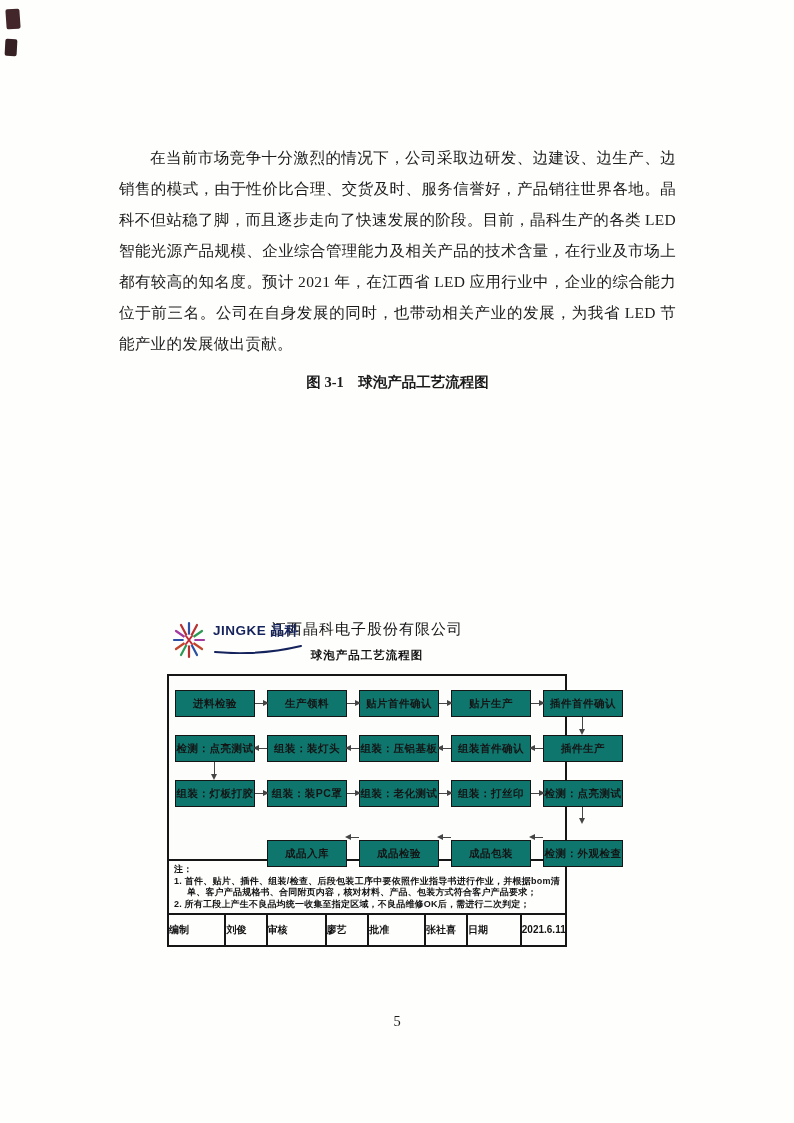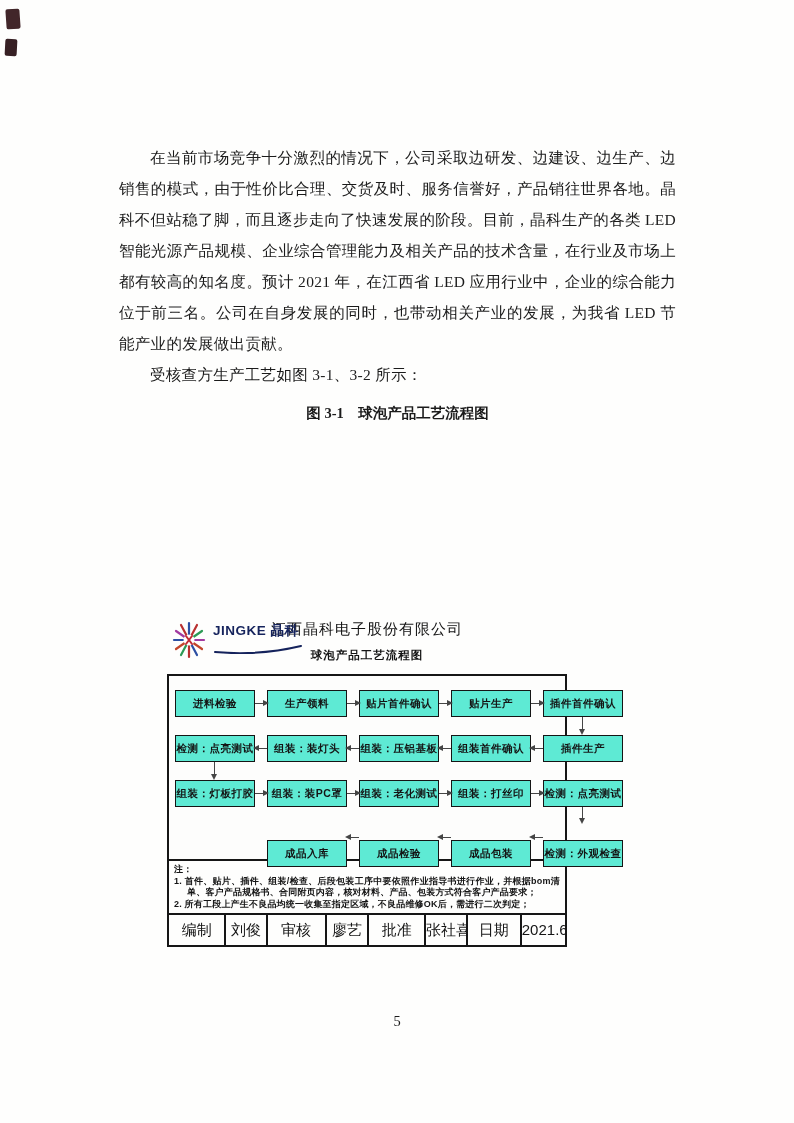--- a/index.html
+++ b/index.html
@@ -18,21 +18,21 @@
   .fc{position:absolute;left:167px;top:612px;width:400px;
       font-family:"Liberation Sans","DejaVu Sans",sans-serif;color:#141414;}
   .fc-header{position:relative;height:62px;}
   .logo{position:absolute;left:2px;top:6px;display:flex;align-items:center;}
   .logo-txt{margin-left:2px;}
   .brand{font-weight:bold;font-size:13.5px;color:#15235c;letter-spacing:0.5px;display:block;}
   .fc-company{text-align:center;font-weight:normal;font-size:15px;padding-top:8px;letter-spacing:1px;}
   .fc-title{text-align:center;font-weight:bold;font-size:11.5px;padding-top:9px;letter-spacing:1px;}
   .fc-outer{border:2.5px solid #161616;}
   .fc-flow{position:relative;height:183px;background:#fdfdfc;}
-  .b{position:absolute;width:80px;height:27px;background:#5eead4;border:1.8px solid #151515;
+  .b{position:absolute;width:80px;height:27px;background:#0f766e;border:1.8px solid #151515;
      box-sizing:border-box;display:flex;align-items:center;justify-content:center;
      font-weight:bold;font-size:10.5px;white-space:nowrap;letter-spacing:0.5px;}
   .c0{left:6px}.c1{left:98px}.c2{left:190px}.c3{left:282px}.c4{left:374px}
   .r0{top:14px}.r1{top:59px}.r2{top:104px}.r3{top:164px}
   .ha{position:absolute;height:0;width:12px;border-top:1.7px solid #454545;}
   .g0{left:86px}.g1{left:178px}.g2{left:270px}.g3{left:362px}
   .t0{top:27px}.t1{top:72px}.t2{top:117px}.t3{top:161px}
   .hr::after{content:'';position:absolute;right:-2px;top:-4.4px;width:0;height:0;
              border-left:6px solid #454545;border-top:3.5px solid transparent;border-bottom:3.5px solid transparent;}
   .hl::after{content:'';position:absolute;left:-2px;top:-4.4px;width:0;height:0;
@@ -42,22 +42,22 @@
              border-top:6px solid #454545;border-left:3.5px solid transparent;border-right:3.5px solid transparent;}
   .v0{left:413px;top:41px;height:13px;}
   .v1{left:45px;top:86px;height:13px;}
   .v2{left:413px;top:131px;height:12px;}
   
   .fc-notes{border-top:2.5px solid #161616;padding:3px 5px 2px 5px;height:47px;
             font-weight:bold;font-size:9px;line-height:11.5px;letter-spacing:0.2px;}
   .fc-notes .note{padding-left:13px;text-indent:-13px;text-align:justify;}
   
   .fc-approval{border-top:2.5px solid #161616;display:flex;height:30px;}
-  .fc-approval>div{border-right:2px solid #161616;box-sizing:border-box;text-align:center;
-                   font-weight:normal;font-size:15px;line-height:30px;overflow:hidden;white-space:nowrap;}
+  .fc-approval>div{border-right:2px solid #161616;box-sizing:border-box;
+                   font-weight:bold;font-size:10px;line-height:30px;overflow:hidden;white-space:nowrap;}
   .fc-approval>div:nth-child(1){width:14.5%}
   .fc-approval>div:nth-child(2){width:10.4%}
   .fc-approval>div:nth-child(3){width:14.9%}
   .fc-approval>div:nth-child(4){width:10.8%}
   .fc-approval>div:nth-child(5){width:14.3%}
   .fc-approval>div:nth-child(6){width:10.6%}
   .fc-approval>div:nth-child(7){width:13.6%}
   .fc-approval>div:nth-child(8){flex:1;border-right:none;}
   .page-num{position:absolute;left:0;top:1013px;width:794px;text-align:center;
             font-size:14.5px;}
@@ -65,21 +65,20 @@
 </head>
 <body>
 
 <div class="page">
 
   <div class="scan-mark m1"></div>
   <div class="scan-mark m2"></div>
 
   <div class="content">
     <p>在当前市场竞争十分激烈的情况下，公司采取边研发、边建设、边生产、边销售的模式，由于性价比合理、交货及时、服务信誉好，产品销往世界各地。晶科不但站稳了脚，而且逐步走向了快速发展的阶段。目前，晶科生产的各类 LED 智能光源产品规模、企业综合管理能力及相关产品的技术含量，在行业及市场上都有较高的知名度。预计 2021 年，在江西省 LED 应用行业中，企业的综合能力位于前三名。公司在自身发展的同时，也带动相关产业的发展，为我省 LED 节能产业的发展做出贡献。</p>
-    <p>受核查方生产工艺如图 3-1、3-2 所示：</p>
     <div class="caption">图 3-1　球泡产品工艺流程图</div>
   </div>
 
   <div class="fc">
     <div class="fc-header">
       <div class="logo">
         <svg width="42" height="44" viewBox="0 0 42 44">
           <g stroke-width="2.2" stroke-linecap="round">
             <line x1="20" y1="22" x2="20" y2="5" stroke="#2c4fa3"></line>
             <line x1="20" y1="22" x2="28" y2="7" stroke="#b93030"></line>

